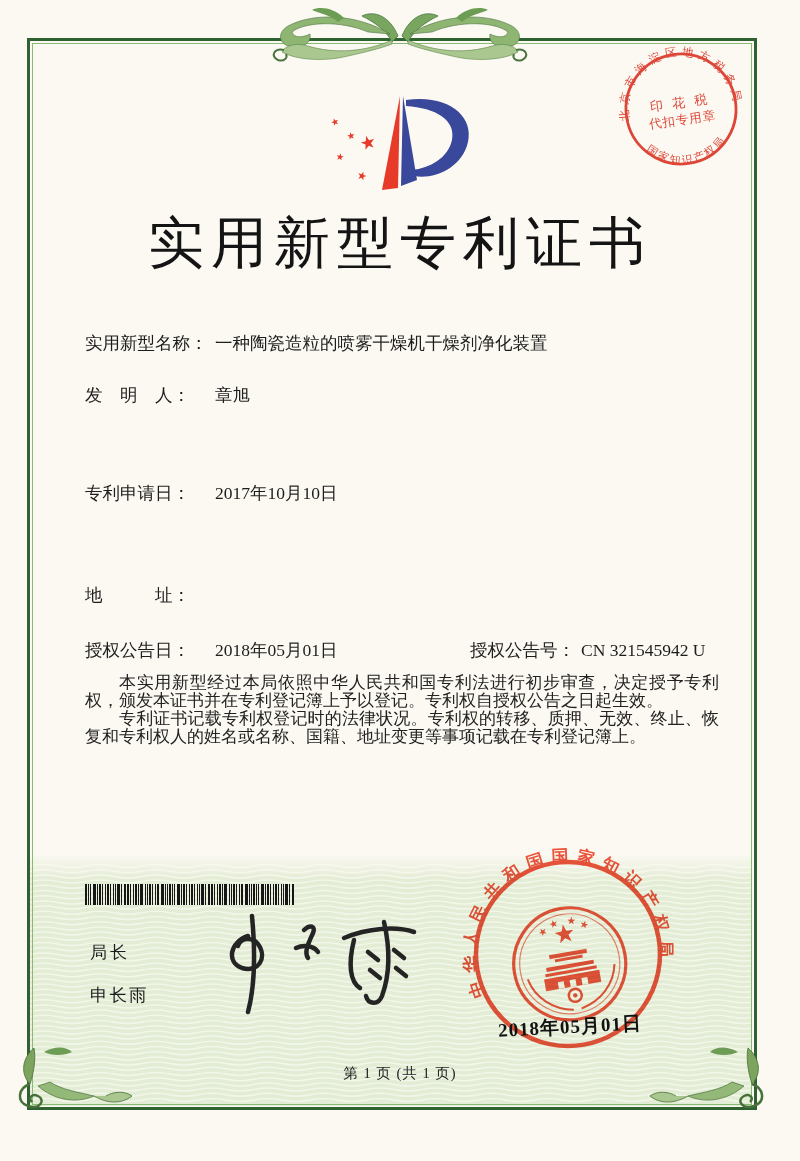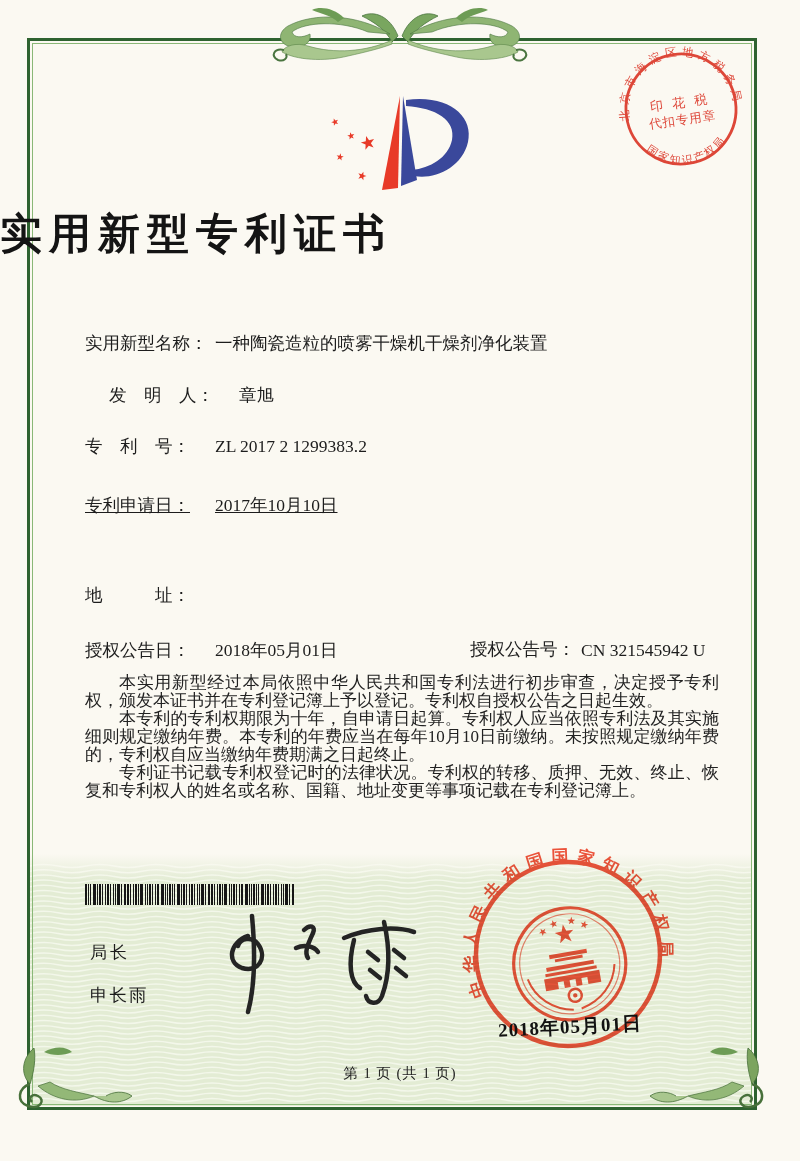--- a/index.html
+++ b/index.html
@@ -15,22 +15,22 @@
     background:linear-gradient(180deg,#fbf9f2 0%,rgba(251,249,242,0) 100%);}
   .green-zone path{stroke:#f3f7ea;stroke-width:1.5;fill:none;}
   
   .frame{position:absolute;left:27px;top:38px;width:724px;height:1066px;border:3px solid #2e6230;}
   .frame-inner{position:absolute;inset:2px;border:1px solid #8ab877;}
   
   .ornament{position:absolute;}
   
   .cert-no{position:absolute;left:75px;top:91px;font-size:17px;letter-spacing:2px;}
   .logo{position:absolute;left:322px;top:86px;}
-  .title{position:absolute;left:0;right:0;top:206px;
-    font-size:42px;font-weight:bold;letter-spacing:7px;color:#141414;}
+  .title{position:absolute;left:0;right:0;top:206px;text-align:center;
+    font-size:56px;font-weight:normal;letter-spacing:7px;color:#141414;}
   
   .row{position:absolute;left:85px;display:flex;align-items:flex-start;font-size:17.5px;line-height:26px;}
   .row .lbl{display:inline-block;min-width:124px;white-space:nowrap;}
   .row .val{margin-left:6px;white-space:nowrap;}
   .row .val.wrap{white-space:normal;width:470px;}
   .pair2{position:absolute;left:385px;top:0;display:flex;white-space:nowrap;}
   .pair2 .val{margin-left:6px;}
   
   .paras{position:absolute;left:85px;top:674px;width:634px;font-size:17px;line-height:18px;
     text-align:justify;color:#222;}
@@ -182,48 +182,43 @@
   </svg>
 
   
   <div class="title">实用新型专利证书</div>
 
   
   <div class="row" style="top:330px;">
     <span class="lbl">实用新型名称：</span>
     <span class="val">一种陶瓷造粒的喷雾干燥机干燥剂净化装置</span>
   </div>
-  <div class="row" style="top:382px;margin-left:24px;">
+  <div class="row" style="top:382px;">
     <span class="lbl">发　明　人：</span>
     <span class="val">章旭</span>
   </div>
-  <div class="row" style="top:433px;">
-    <span class="lbl">专　利　号：</span>
-    <span class="val">ZL 2017 2 1299383.2</span>
-  </div>
-  <div class="row" style="top:492px;text-decoration:underline;">
+  <div class="row" style="top:480px;">
     <span class="lbl">专利申请日：</span>
     <span class="val">2017年10月10日</span>
   </div>
   <div class="row" style="top:582px;gap:11px;">
     <span class="lbl">地　　　址：</span>
   </div>
   <div class="row" style="top:637px;">
     <span class="lbl">授权公告日：</span>
     <span class="val">2018年05月01日</span>
     <span class="pair2">
-      <span class="lbl" style="min-width:0;font-family:Liberation Mono, monospace;">授权公告号：</span>
+      <span class="lbl" style="min-width:0;">授权公告号：</span>
       <span class="val">CN 321545942 U</span>
     </span>
   </div>
 
   
   <div class="paras">
     <p>本实用新型经过本局依照中华人民共和国专利法进行初步审查，决定授予专利权，颁发本证书并在专利登记簿上予以登记。专利权自授权公告之日起生效。</p>
-    <p>本专利的专利权期限为十年，自申请日起算。专利权人应当依照专利法及其实施细则规定缴纳年费。本专利的年费应当在每年10月10日前缴纳。未按照规定缴纳年费的，专利权自应当缴纳年费期满之日起终止。</p>
     <p>专利证书记载专利权登记时的法律状况。专利权的转移、质押、无效、终止、恢复和专利权人的姓名或名称、国籍、地址变更等事项记载在专利登记簿上。</p>
   </div>
 
   
   <div class="barcode"><i style="width:2px;margin-right:1px"></i><i style="width:1px;margin-right:1px"></i><i style="width:1px;margin-right:2px"></i><i style="width:3px;margin-right:1px"></i><i style="width:1px;margin-right:1px"></i><i style="width:2px;margin-right:1px"></i><i style="width:1px;margin-right:2px"></i><i style="width:1px;margin-right:1px"></i><i style="width:2px;margin-right:1px"></i><i style="width:1px;margin-right:2px"></i><i style="width:1px;margin-right:1px"></i><i style="width:1px;margin-right:1px"></i><i style="width:3px;margin-right:1px"></i><i style="width:1px;margin-right:2px"></i><i style="width:2px;margin-right:1px"></i><i style="width:2px;margin-right:1px"></i><i style="width:1px;margin-right:2px"></i><i style="width:1px;margin-right:1px"></i><i style="width:2px;margin-right:1px"></i><i style="width:1px;margin-right:1px"></i><i style="width:3px;margin-right:2px"></i><i style="width:1px;margin-right:1px"></i><i style="width:1px;margin-right:1px"></i><i style="width:2px;margin-right:1px"></i><i style="width:1px;margin-right:2px"></i><i style="width:1px;margin-right:1px"></i><i style="width:2px;margin-right:2px"></i><i style="width:3px;margin-right:1px"></i><i style="width:1px;margin-right:1px"></i><i style="width:1px;margin-right:1px"></i><i style="width:2px;margin-right:1px"></i><i style="width:1px;margin-right:1px"></i><i style="width:1px;margin-right:2px"></i><i style="width:3px;margin-right:1px"></i><i style="width:1px;margin-right:1px"></i><i style="width:2px;margin-right:1px"></i><i style="width:1px;margin-right:2px"></i><i style="width:1px;margin-right:1px"></i><i style="width:2px;margin-right:1px"></i><i style="width:1px;margin-right:2px"></i><i style="width:1px;margin-right:1px"></i><i style="width:1px;margin-right:1px"></i><i style="width:3px;margin-right:1px"></i><i style="width:1px;margin-right:2px"></i><i style="width:2px;margin-right:1px"></i><i style="width:2px;margin-right:1px"></i><i style="width:1px;margin-right:2px"></i><i style="width:1px;margin-right:1px"></i><i style="width:2px;margin-right:1px"></i><i style="width:1px;margin-right:1px"></i><i style="width:3px;margin-right:2px"></i><i style="width:1px;margin-right:1px"></i><i style="width:1px;margin-right:1px"></i><i style="width:2px;margin-right:1px"></i><i style="width:1px;margin-right:2px"></i><i style="width:1px;margin-right:1px"></i><i style="width:2px;margin-right:2px"></i><i style="width:3px;margin-right:1px"></i><i style="width:1px;margin-right:1px"></i><i style="width:1px;margin-right:1px"></i><i style="width:2px;margin-right:1px"></i><i style="width:1px;margin-right:1px"></i><i style="width:1px;margin-right:2px"></i><i style="width:3px;margin-right:1px"></i><i style="width:1px;margin-right:1px"></i><i style="width:2px;margin-right:1px"></i><i style="width:1px;margin-right:2px"></i><i style="width:1px;margin-right:1px"></i><i style="width:2px;margin-right:1px"></i><i style="width:1px;margin-right:2px"></i><i style="width:1px;margin-right:1px"></i><i style="width:1px;margin-right:1px"></i><i style="width:3px;margin-right:1px"></i><i style="width:1px;margin-right:2px"></i><i style="width:2px;margin-right:1px"></i></div>
 
   
   <div class="signer-title">局长</div>
   <div class="signer-name">申长雨</div>
   <svg class="signature" width="240" height="110" viewBox="0 0 240 110">

